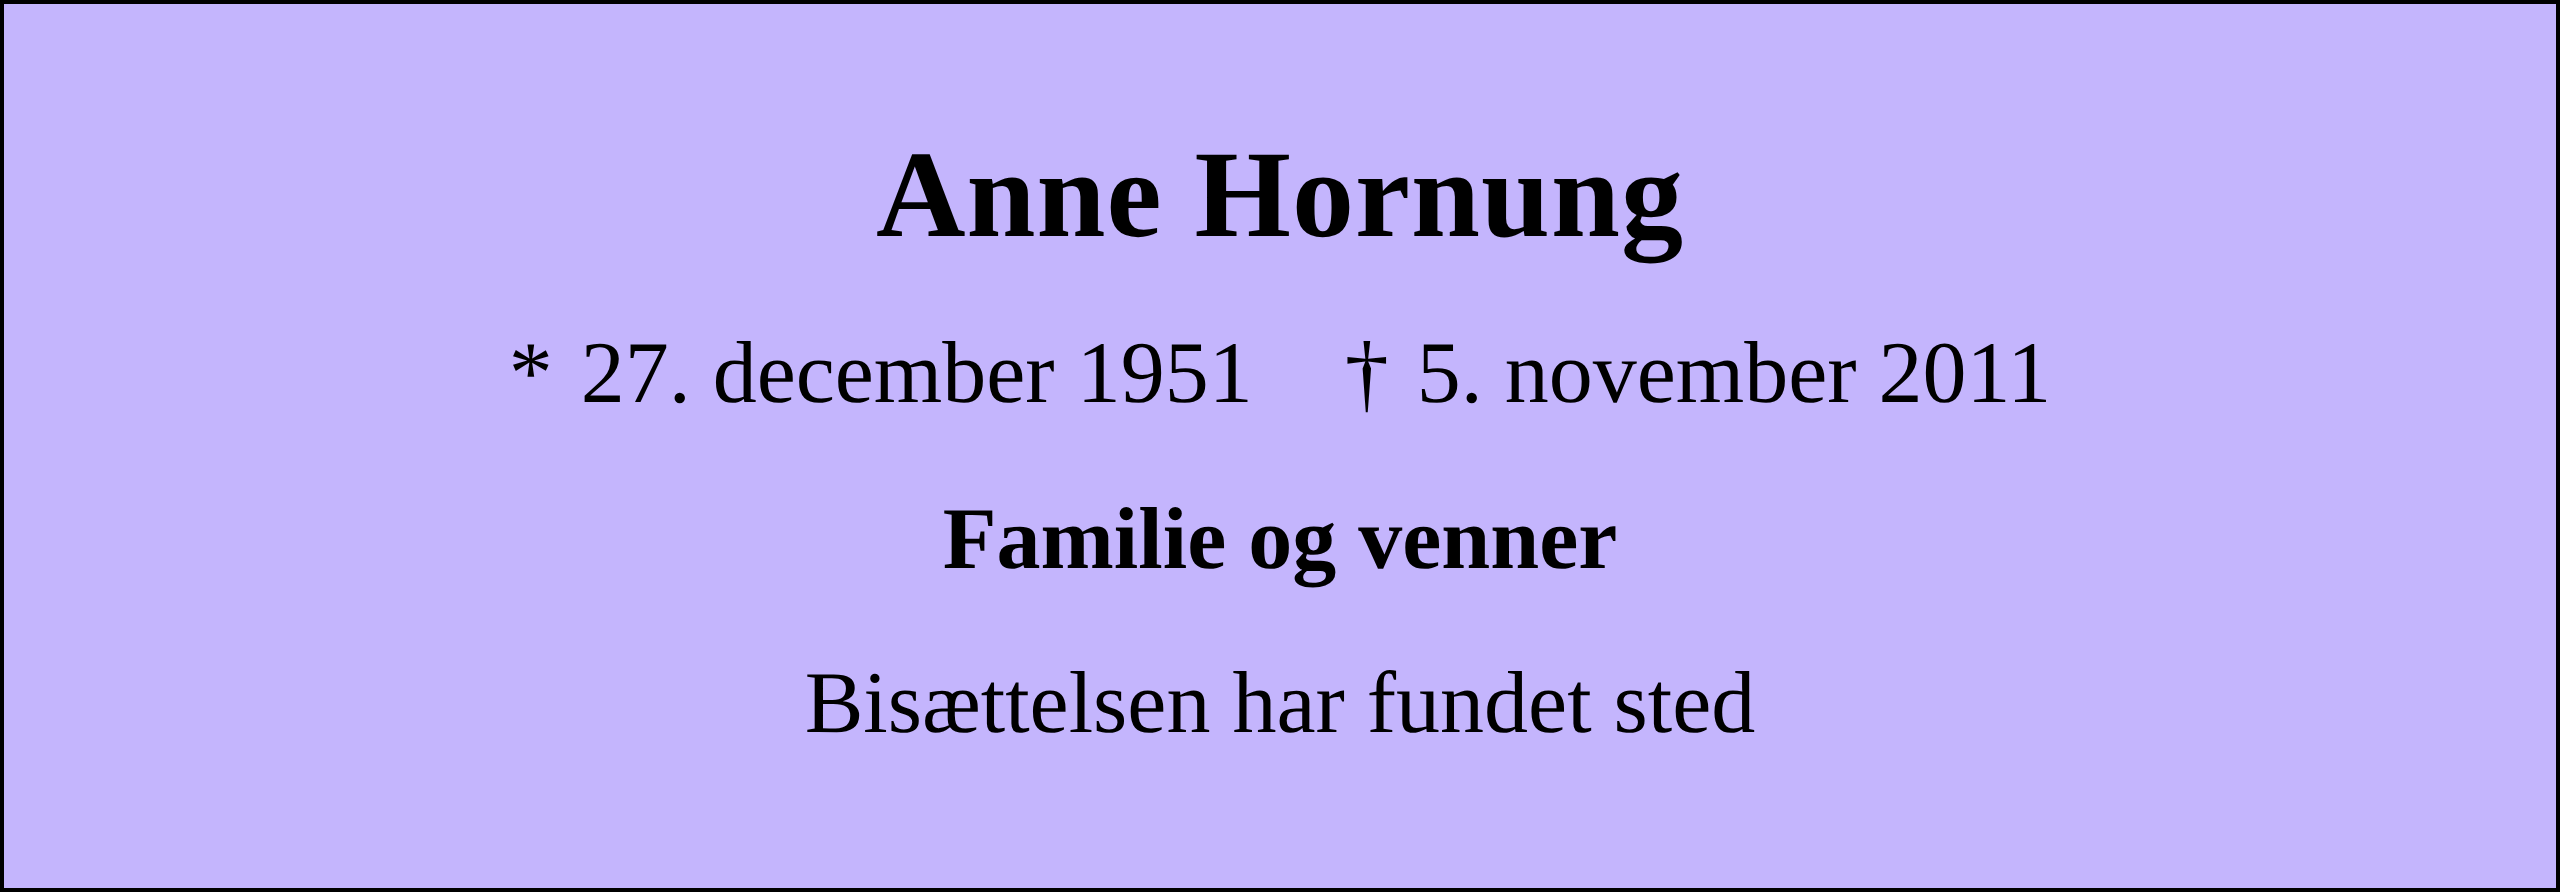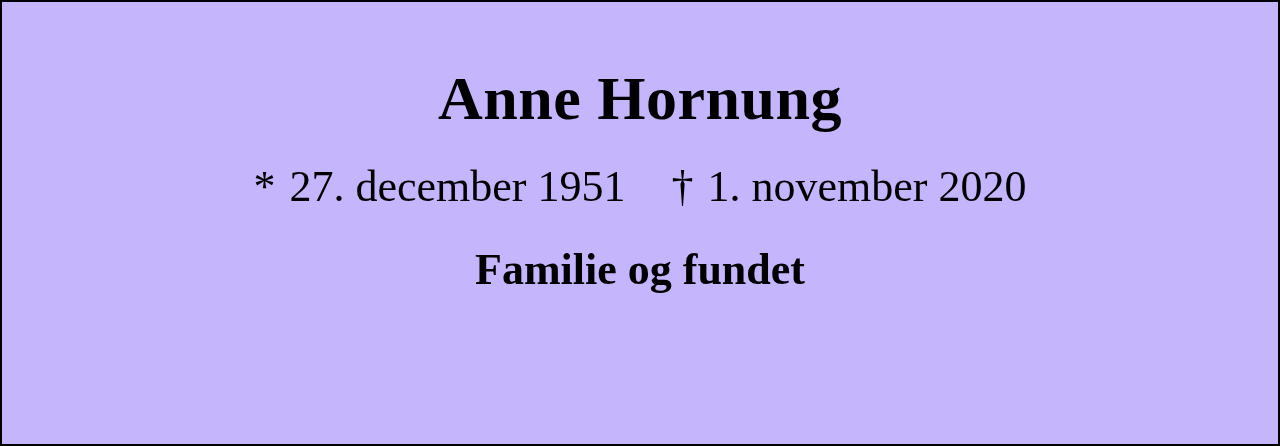--- a/index.html
+++ b/index.html
@@ -65,19 +65,20 @@
 <div class="card">
   <div class="name">Anne Hornung</div>
 
   <div class="dates-line">
     <span class="date-part">
       <span>*</span>
       <span>27. december 1951</span>
     </span>
     <span class="date-part">
       <span>†</span>
-      <span>1. november 2020</span>
+      <span>5. november 2011</span>
     </span>
   </div>
 
-  <div class="dedication">Familie og fundet</div>
+  <div class="dedication">Familie og venner</div>
 
+  <div class="status-line">Bisættelsen har fundet sted</div>
 </div>
 
 </body></html>

